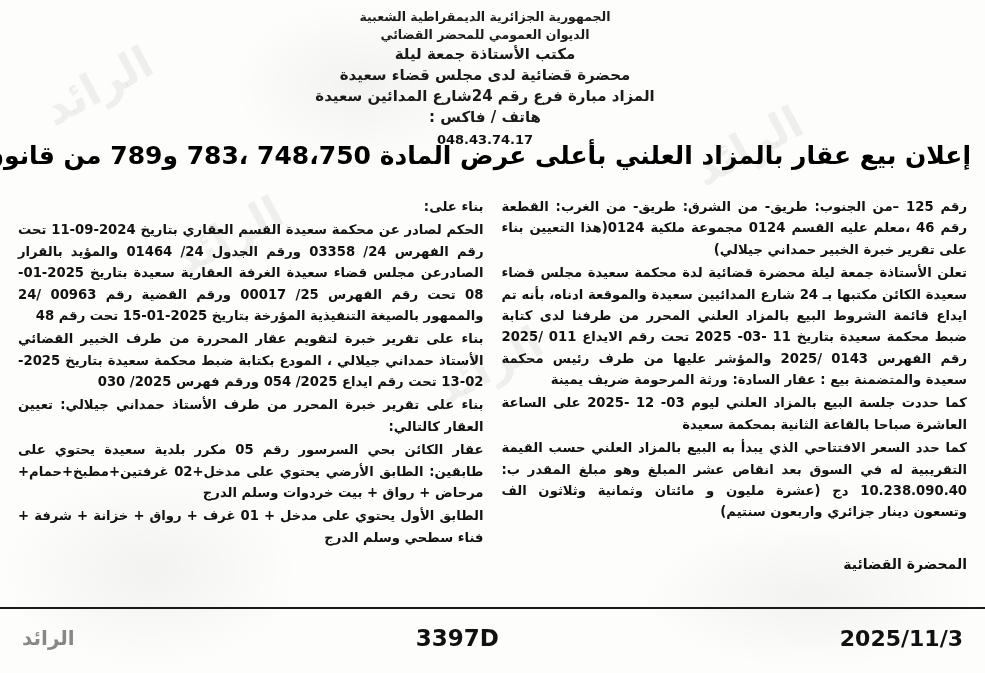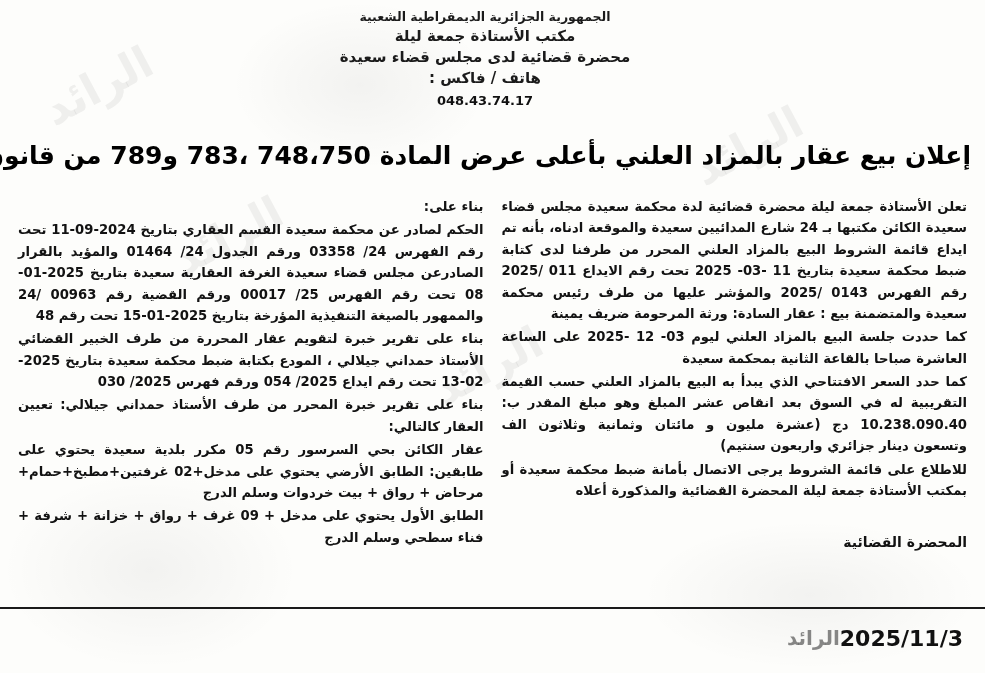--- a/index.html
+++ b/index.html
@@ -155,49 +155,52 @@
   <div class="paper-smudge sm2"></div>
   <div class="paper-smudge sm3"></div>
 
   <div class="watermark wm1">الرائد</div>
   <div class="watermark wm2">الرائد</div>
   <div class="watermark wm3">الرائد</div>
   <div class="watermark wm4">الرائد</div>
 
   <div class="header">
     <div class="line">الجمهورية الجزائرية الديمقراطية الشعبية</div>
+    <div class="line">الديوان العمومي للمحضر القضائي</div>
     <div class="line small">مكتب الأستاذة جمعة ليلة</div>
     <div class="line small">محضرة قضائية لدى مجلس قضاء سعيدة</div>
+    <div class="line small">المزاد مبارة فرع رقم 24شارع المدائين سعيدة</div>
     <div class="line small">هاتف / فاكس :</div>
     <div class="phone">048.43.74.17</div>
   </div>
 
   <div class="title-wrap">
     <div class="title">إعلان بيع عقار بالمزاد العلني  بأعلى عرض  المادة 748،750 ،783 و789 من قانون الإجراءات المدنية والإدارية</div>
   </div>
 
   <div class="columns">
 
     <div class="col left">
+      <p>رقم 125 –من الجنوب: طريق- من الشرق: طريق- من الغرب: القطعة رقم 46 ،معلم عليه القسم 0124 مجموعة ملكية 0124(هذا التعيين بناء على تقرير خبرة الخبير حمداني جيلالي)</p>
       <p>تعلن الأستاذة جمعة ليلة محضرة قضائية لدة محكمة سعيدة مجلس قضاء سعيدة الكائن مكتبها بـ 24 شارع المدائيين سعيدة والموقعة ادناه، بأنه تم ايداع قائمة الشروط البيع بالمزاد العلني المحرر من طرفنا لدى كتابة ضبط محكمة سعيدة بتاريخ 11 -03- 2025 تحت رقم الايداع 011 /2025 رقم الفهرس 0143 /2025 والمؤشر عليها من طرف رئيس محكمة سعيدة والمتضمنة بيع : عقار السادة: ورثة المرحومة ضريف يمينة</p>
       <p>كما حددت جلسة البيع بالمزاد العلني ليوم 03- 12 -2025 على الساعة العاشرة صباحا بالقاعة الثانية بمحكمة سعيدة</p>
       <p>كما حدد السعر الافتتاحي الذي يبدأ به البيع بالمزاد العلني حسب القيمة التقريبية له في السوق بعد انقاص عشر المبلغ وهو مبلغ المقدر ب: 10.238.090.40 دج (عشرة مليون و مائتان وثمانية وثلاثون الف وتسعون دينار جزائري واربعون سنتيم)</p>
-      <p>للاطلاع على قائمة الشروط يرجى الاتصال بأمانة ضبط محكمة سعيدة أو بمكتب الأستاذة جمعة ليلة المحضرة القضائية والمذكورة أعلاه</p>
       <div class="sig">المحضرة القضائية</div>
     </div>
 
     <div class="col right">
       <p class="indent-head">بناء على:</p>
       <p>الحكم لصادر عن محكمة سعيدة القسم العقاري بتاريخ 2024-09-11 تحت رقم الفهرس 24/ 03358 ورقم الجدول 24/ 01464 والمؤيد بالقرار الصادرعن مجلس قضاء سعيدة الغرفة العقارية سعيدة بتاريخ 2025-01-08 تحت رقم الفهرس 25/ 00017 ورقم القضية رقم 00963 /24 والممهور بالصيغة التنفيذية المؤرخة بتاريخ 2025-01-15 تحت رقم 48</p>
       <p>بناء على تقرير خبرة لتقويم عقار المحررة من طرف الخبير القضائي الأستاذ حمداني جيلالي ، المودع بكتابة ضبط محكمة سعيدة بتاريخ 2025-02-13 تحت رقم ايداع 2025/ 054 ورقم فهرس 2025/ 030</p>
       <p>بناء على تقرير خبرة المحرر من طرف الأستاذ حمداني جيلالي: تعيين العقار كالتالي:</p>
       <p>عقار الكائن بحي السرسور رقم 05 مكرر بلدية سعيدة يحتوي على طابقين:  الطابق الأرضي يحتوي على مدخل+02 غرفتين+مطبخ+حمام+ مرحاض + رواق + بيت خردوات وسلم الدرج</p>
-      <p>الطابق الأول يحتوي على مدخل + 09 غرف + رواق + خزانة + شرفة + فناء سطحي وسلم الدرج</p>
+      <p>الطابق الأول يحتوي على مدخل + 01 غرف + رواق + خزانة + شرفة + فناء سطحي وسلم الدرج</p>
     </div>
 
   </div>
 
   <div class="footer">
     <div class="date">2025/11/3</div>
+    <div class="ref">3397D</div>
     <div class="brand">الرائد</div>
   </div>
 
 </div>
 
 </body></html>

